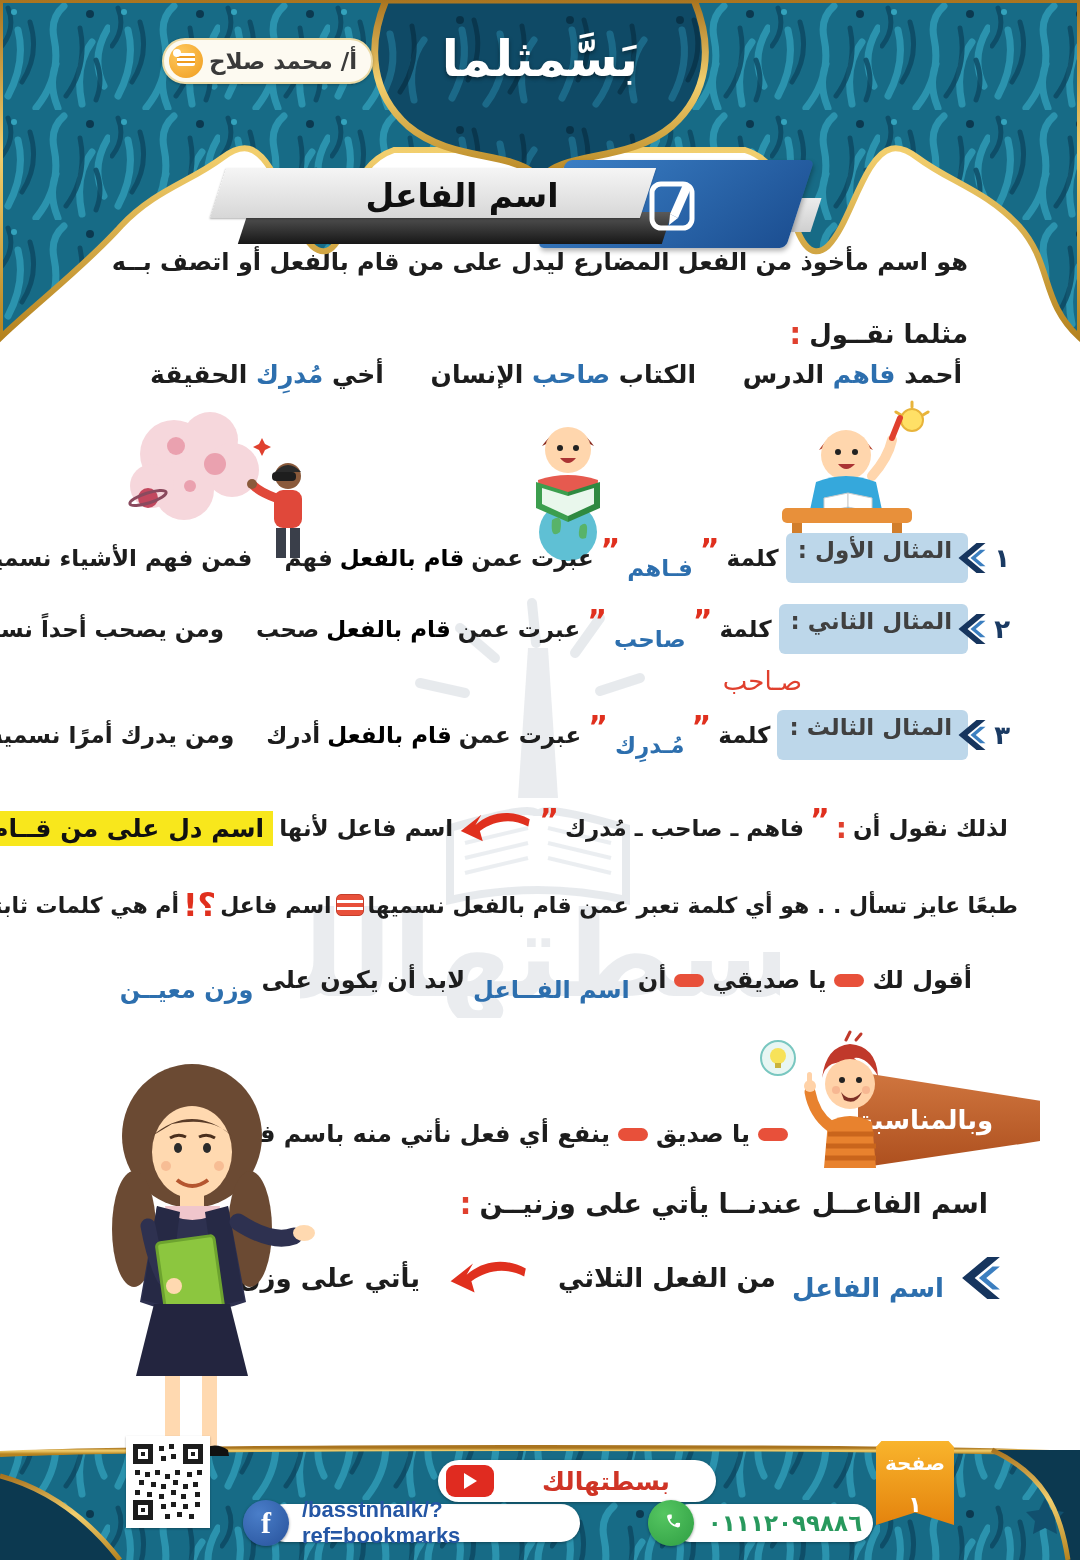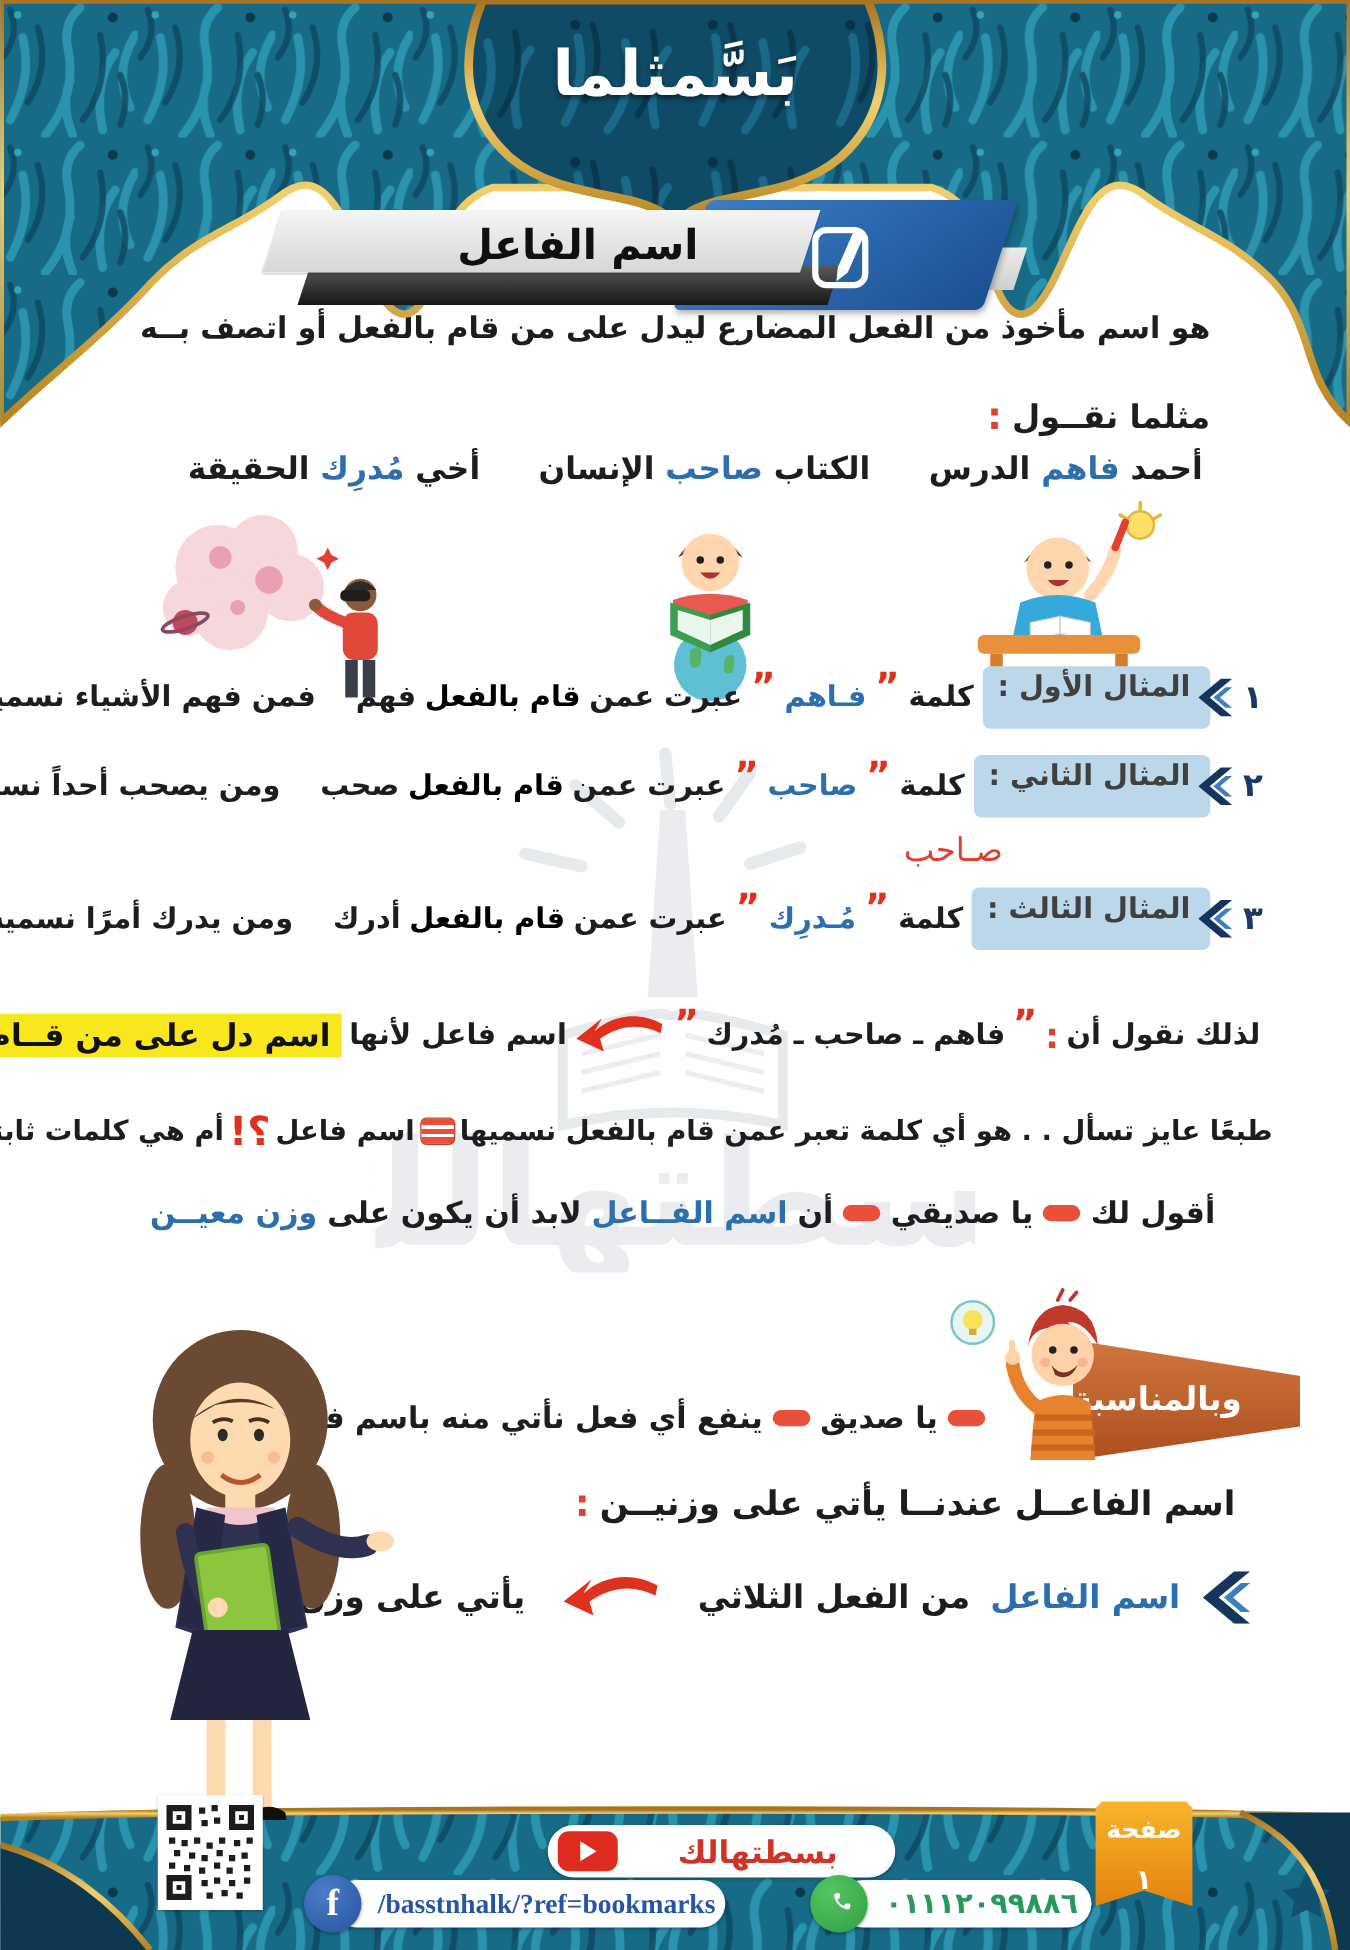--- a/index.html
+++ b/index.html
@@ -5,21 +5,21 @@
   * { margin:0; padding:0; box-sizing:border-box; }
   html,body { background:#e8e8e8; }
   .page {
     position:relative; width:1080px; height:1560px; margin:0 auto;
     background:#ffffff; overflow:hidden; direction:rtl;
     font-family:"DejaVu Sans", sans-serif; color:#1d1d1d;
   }
   .abs { position:absolute; }
   .row { position:absolute; display:flex; align-items:center; gap:8px;
          white-space:nowrap; font-weight:bold; }
-  .blue { color:#2d6fae; }
+  .blue { color:#2d6fae;margin-top:20px; }
   .tealw { color:#000000; }
   .red { color:#e0402e; }
   .rq { color:#e0301e; font-size:30px; line-height:0; transform:translateY(-8px); }
   .eq { display:inline-block; width:28px; height:22px; border-radius:5px; flex:none;
         background:linear-gradient(#e8503a 0 26%, #ffffff 26% 40%, #e8503a 40% 60%,
                    #ffffff 60% 74%, #e8503a 74% 100%);
         border:1px solid #c53e2b; }
   .dash { display:inline-block; width:30px; height:13px; border-radius:7px;
           background:#e8503a; flex:none; }
   .badge-pill { background:#bdd7ea; color:#404040; font-size:23px; font-weight:bold;
@@ -85,21 +85,21 @@
   .pill { position:absolute; background:#fff; border-radius:22px; display:flex;
           align-items:center; direction:ltr; box-shadow:0 1px 3px rgba(0,0,0,.35); z-index:4; }
   .yt-pill { left:438px; top:1460px; width:278px; height:42px; padding:4px 8px; gap:10px; }
   .yt-play { width:48px; height:32px; background:#e02b20; border-radius:9px; flex:none;
           display:flex; align-items:center; justify-content:center; }
   .yt-play::after { content:""; width:0; height:0; border-left:13px solid #fff;
           border-top:8px solid transparent; border-bottom:8px solid transparent; }
   .yt-label { flex:1; text-align:center; color:#cf3426; font-size:25px; font-weight:bold; }
   .fb-pill { left:266px; top:1504px; width:314px; height:38px; padding-left:36px; z-index:3; }
   .fb-text { color:#2456a4; font-size:22px; font-weight:bold;
-          font-family:Liberation Serif, serif; }
+          font-family:Liberation Sans, sans-serif; }
   .soc-circle { position:absolute; width:46px; height:46px; border-radius:50%; z-index:5;
           display:flex; align-items:center; justify-content:center;
           box-shadow:0 1px 3px rgba(0,0,0,.4); }
   .fb-circle { left:243px; top:1500px; background:radial-gradient(circle at 35% 30%,#4a7ec9,#27529b); }
   .fb-f { color:#fff; font-size:30px; font-weight:bold; font-family:"Liberation Serif", serif; }
   .wa-circle { left:648px; top:1500px; background:radial-gradient(circle at 35% 30%,#55c661,#2f9e43); }
   .wa-pill { left:671px; top:1504px; width:202px; height:38px; justify-content:center;
           padding-left:26px; z-index:3; }
   .wa-num { color:#28995d; font-size:23px; font-weight:bold; direction:ltr; }
   .qr { left:126px; top:1436px; width:84px; height:92px; background:#fff; padding:5px;
@@ -141,20 +141,24 @@
              C243,142 256,146 270,168 C286,194 295,228 312,246
              C330,262 342,240 350,206 C358,178 370,158 394,150
              L745,150 C770,158 782,178 790,206 C798,240 810,262 828,246
              C845,228 854,194 870,168 C884,146 897,142 918,158
              C950,182 985,190 1019,226 C1053,264 1040,302 1080,338 L1080,0 Z" fill="url(#tp)" stroke="url(#gold)" stroke-width="6"></path>
     <path d="M386,0 C366,48 372,94 408,126 C448,160 506,152 532,172 L540,182
              L548,172 C574,152 632,160 672,126 C708,94 714,48 694,0 Z" fill="url(#dp)" stroke="url(#gold)" stroke-width="7"></path>
   </svg>
 
   <div class="abs logo">بَسَّمثلما</div>
+  <div class="abs teacher-badge">
+    <span class="badge-ico"></span>
+    <span class="txt">أ/ محمد صلاح</span>
+  </div>
 
   <div class="abs banner-blue skew"></div>
   <div class="abs banner-gray-right skew"></div>
   <div class="abs banner-dark skew"></div>
   <div class="abs banner-gray skew"></div>
   <div class="abs title-text">اسم الفاعل</div>
   <svg class="abs pencil-box" width="62" height="64" viewBox="0 0 62 64">
     <rect x="12" y="14" width="40" height="44" rx="9" fill="none" stroke="#fff" stroke-width="5"></rect>
     <path d="M30,44 L44,12 L52,16 L38,48 Z" fill="#fff"></path>
     <path d="M30,44 L38,48 L29,55 Z" fill="#fff"></path>

